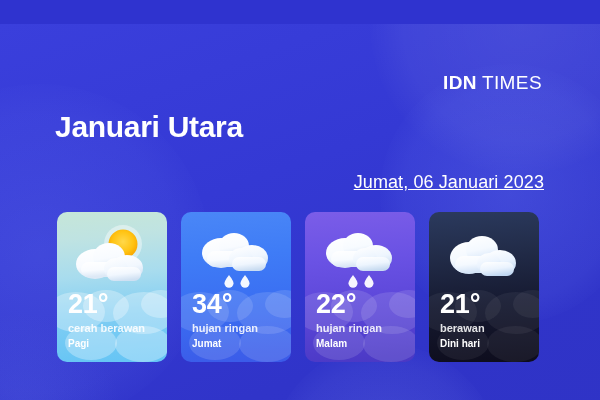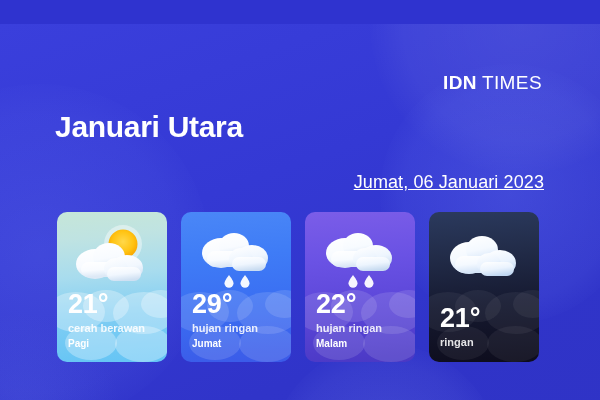--- a/index.html
+++ b/index.html
@@ -293,21 +293,21 @@
           <g>
             <ellipse cx="59" cy="38" rx="16" ry="13" fill="url(#c2B)"></ellipse>
             <ellipse cx="48" cy="39" rx="12" ry="11" fill="url(#c2B)"></ellipse>
             <rect x="39" y="37" width="34" height="14" rx="7" fill="url(#c2B)"></rect>
           </g>
           <path d="M36 55 C36 55 31.5 60.5 31.5 63.2 A4.5 4.5 0 0 0 40.5 63.2 C40.5 60.5 36 55 36 55 Z" fill="#ffffff" opacity="0.95"></path>
           <path d="M52 55 C52 55 47.5 60.5 47.5 63.2 A4.5 4.5 0 0 0 56.5 63.2 C56.5 60.5 52 55 52 55 Z" fill="#ffffff" opacity="0.95"></path>
         </svg>
       </div>
       <div class="card-text">
-        <div class="temp">29°</div>
+        <div class="temp">34°</div>
         <div class="cond">hujan ringan</div>
         <div class="period">Jumat</div>
       </div>
     </div>
 
     <div class="card night">
       <div class="cloudbank">
         <span class="cb1"></span>
           <span class="cb2"></span>
           <span class="cb3"></span>
@@ -380,18 +380,19 @@
           </g>
           <g>
             <ellipse cx="59" cy="43" rx="16" ry="13" fill="url(#c4B)"></ellipse>
             <ellipse cx="48" cy="44" rx="12" ry="11" fill="url(#c4B)"></ellipse>
             <rect x="39" y="42" width="34" height="14" rx="7" fill="url(#c4B)"></rect>
           </g>
         </svg>
       </div>
       <div class="card-text">
         <div class="temp">21°</div>
-        <div class="cond">ringan</div>
+        <div class="cond">berawan</div>
+        <div class="period">Dini hari</div>
       </div>
     </div>
 
   </div>
 </div>
 
 </body></html>

